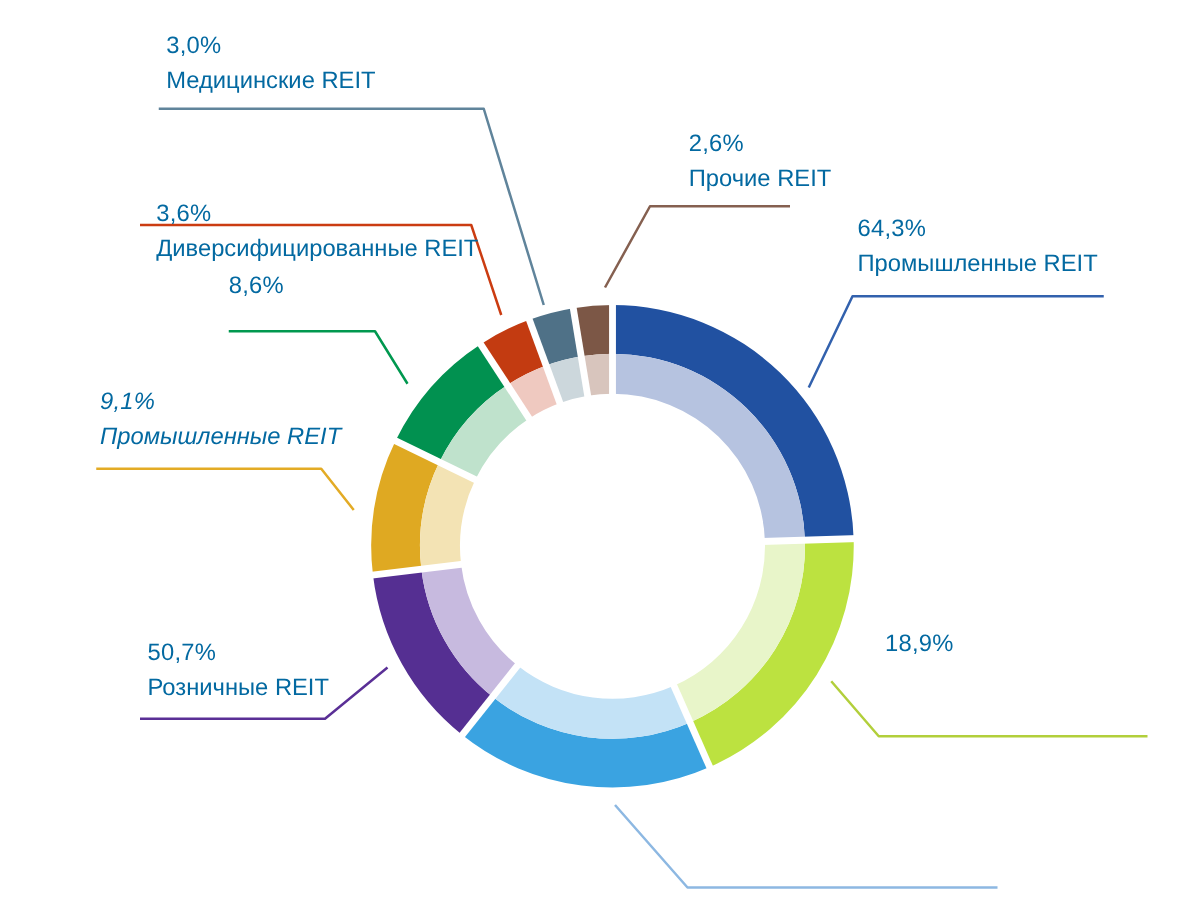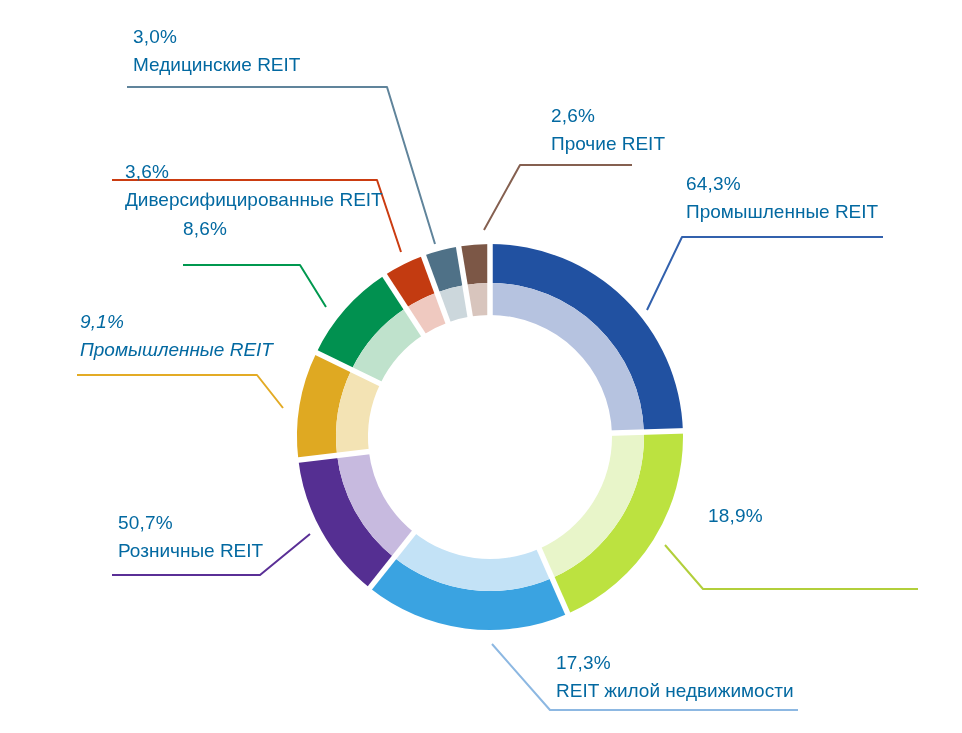--- a/index.html
+++ b/index.html
@@ -83,24 +83,20 @@
       <polyline points="484,230 520,165 632,165" fill="none" stroke="#856050" stroke-width="2" stroke-linejoin="round"></polyline>
     </svg>
   <div id="labels">
       <div class="slice-label" style="left: 686px; top: 170px;">
         <div class="pct">64,3%</div>
         <div class="name">Промышленные REIT</div>
       </div>
       <div class="slice-label" style="left: 708px; top: 502px;">
         <div class="pct">18,9%</div>
       </div>
-      <div class="slice-label" style="left: 556px; top: 649px;">
-        <div class="pct">17,3%</div>
-        <div class="name">REIT жилой недвижимости</div>
-      </div>
       <div class="slice-label" style="left: 118px; top: 509px;">
         <div class="pct">50,7%</div>
         <div class="name">Розничные REIT</div>
       </div>
       <div class="slice-label" style="left: 80px; top: 308px; font-style: italic;">
         <div class="pct">9,1%</div>
         <div class="name">Промышленные REIT</div>
       </div>
       <div class="slice-label" style="left: 183px; top: 215px;">
         <div class="pct">8,6%</div>

